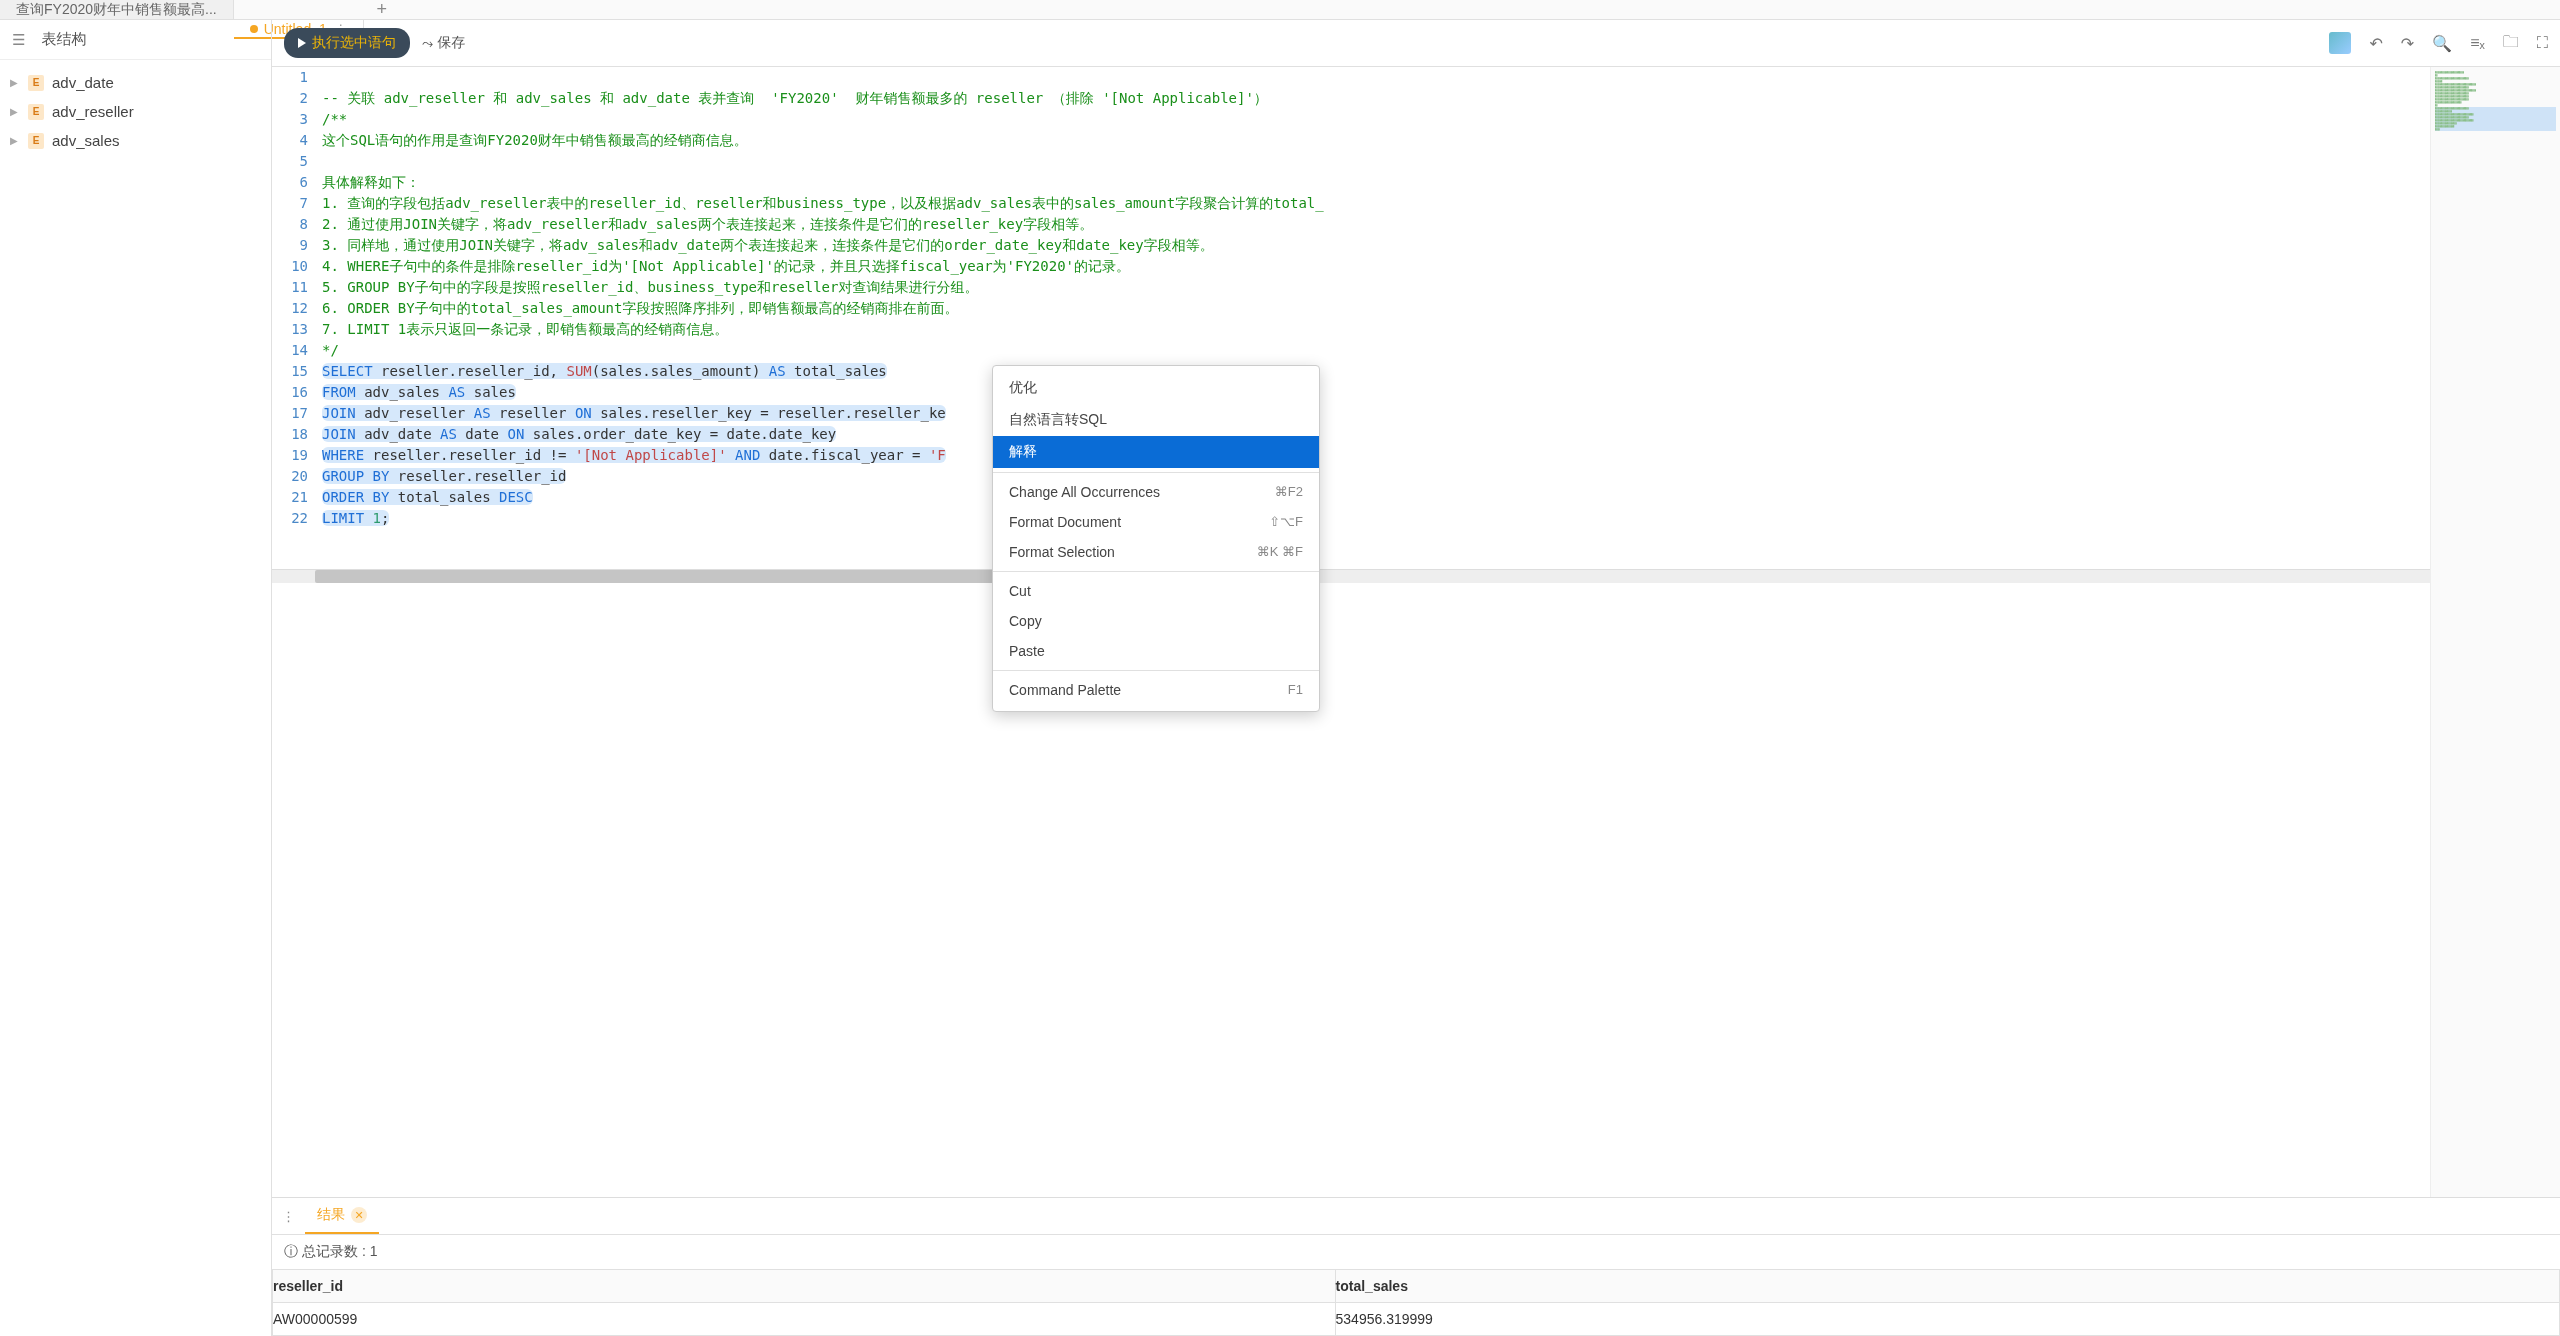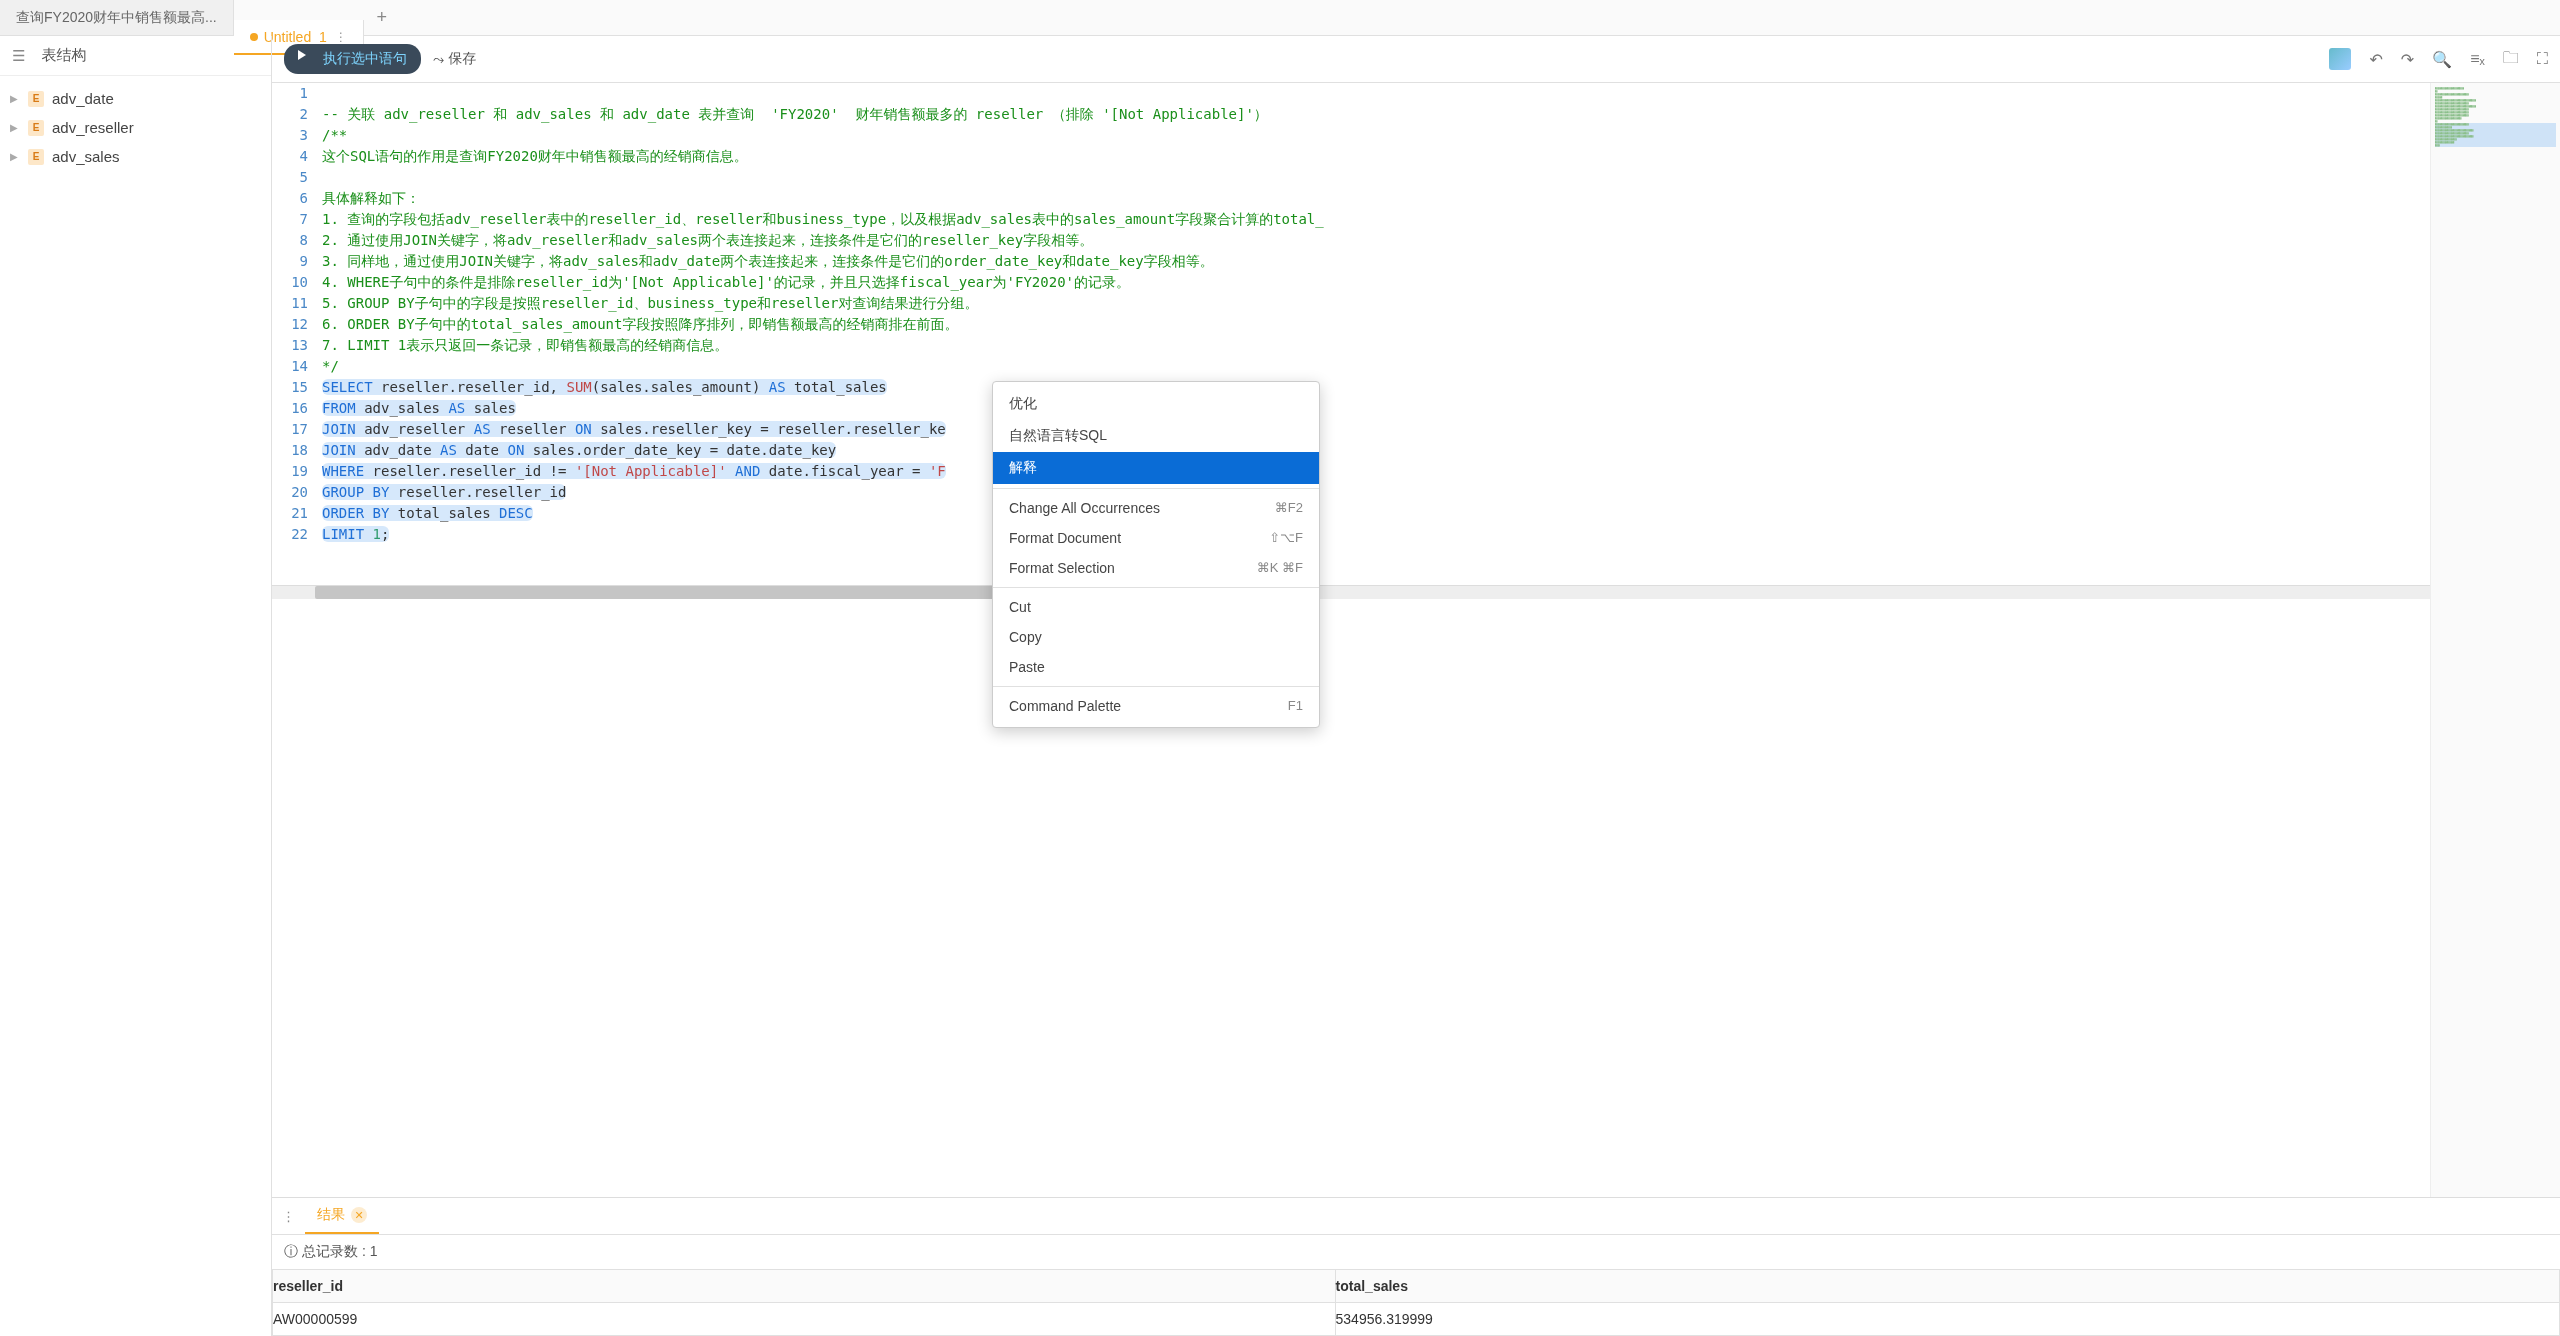--- a/index.html
+++ b/index.html
@@ -1,20 +1,20 @@
 <!DOCTYPE html>
 <html><head>
 <meta charset="utf-8">
 <style>
 * { margin: 0; padding: 0; box-sizing: border-box; }
 body { font-family: -apple-system, "Helvetica Neue", Arial, sans-serif; font-size: 13px; color: #333; background: #fff; overflow: hidden; }
 .app { display: flex; flex-direction: column; height: 100vh; width: 100vw; }
 
 
-.tabs-bar { display: flex; align-items: center; height: 36px; border-bottom: 1px solid #e0e0e0; background: #fafafa; }
+.tabs-bar { display: flex; align-items: center; height: 20px; border-bottom: 1px solid #e0e0e0; background: #fafafa; }
 .tab { display: flex; align-items: center; padding: 0 16px; height: 100%; cursor: pointer; color: #666; font-size: 14px; border-right: 1px solid #e0e0e0; }
 .tab.inactive { background: #f0f0f0; }
 .tab.active { background: #fff; color: #f5a623; border-bottom: 2px solid #f5a623; margin-top: 40px; }
 .tab .dot { width: 8px; height: 8px; border-radius: 50%; background: #f5a623; margin-right: 6px; }
 .tab .tab-menu { margin-left: 8px; color: #999; font-size: 12px; }
 .tab-add { width: 36px; display: flex; align-items: center; justify-content: center; color: #888; font-size: 18px; cursor: pointer; }
 
 
 .main { display: flex; flex: 1; min-height: 0; }
 
@@ -23,21 +23,21 @@
 .sidebar-header { display: flex; align-items: center; padding: 10px 12px; border-bottom: 1px solid #eee; color: #555; font-size: 15px; }
 .sidebar-header .hamburger { margin-right: 16px; color: #888; }
 .tree { padding: 8px 0; }
 .tree-item { display: flex; align-items: center; padding: 6px 10px; cursor: pointer; color: #444; font-size: 15px; }
 .tree-item .caret { width: 14px; color: #aaa; font-size: 10px; margin-right: 4px; }
 .tree-item .badge { display: inline-flex; align-items: center; justify-content: center; width: 16px; height: 16px; background: #fde7c8; color: #d97b16; border-radius: 2px; font-size: 10px; font-weight: bold; margin-right: 8px; }
 
 
 .editor-area { flex: 1; display: flex; flex-direction: column; min-width: 0; position: relative; }
 .toolbar { display: flex; align-items: center; padding: 8px 12px; border-bottom: 1px solid #e0e0e0; gap: 12px; }
-.btn-run { background: #3a4a5a; color: #7dd3fc; padding: 6px 14px; border-radius: 14px; display: flex; align-items: flex-start; gap: 17px; cursor: pointer; font-size: 14px; }
+.btn-run { background: #3a4a5a; color: #eab308; padding: 6px 14px; border-radius: 14px; display: flex; align-items: center; gap: 6px; cursor: pointer; font-size: 14px; }
 .btn-run .tri { width: 0; height: 0; border-top: 5px solid transparent; border-bottom: 5px solid transparent; border-left: 8px solid #fff; }
 .btn-save { display: flex; align-items: center; gap: 4px; color: #555; cursor: pointer; font-size: 14px; }
 .toolbar-spacer { flex: 1; }
 .toolbar-icons { display: flex; gap: 18px; align-items: center; color: #777; }
 .toolbar-icons span { cursor: pointer; font-size: 16px; }
 .avatar { width: 22px; height: 22px; background: linear-gradient(135deg,#6bc,#9cf); border-radius: 3px; }
 
 
 .code-wrap { flex: 1; display: flex; min-height: 0; position: relative; }
 .code-scroll { flex: 1; overflow: auto; font-family: "Menlo", "Consolas", monospace; font-size: 14px; line-height: 21px; }

